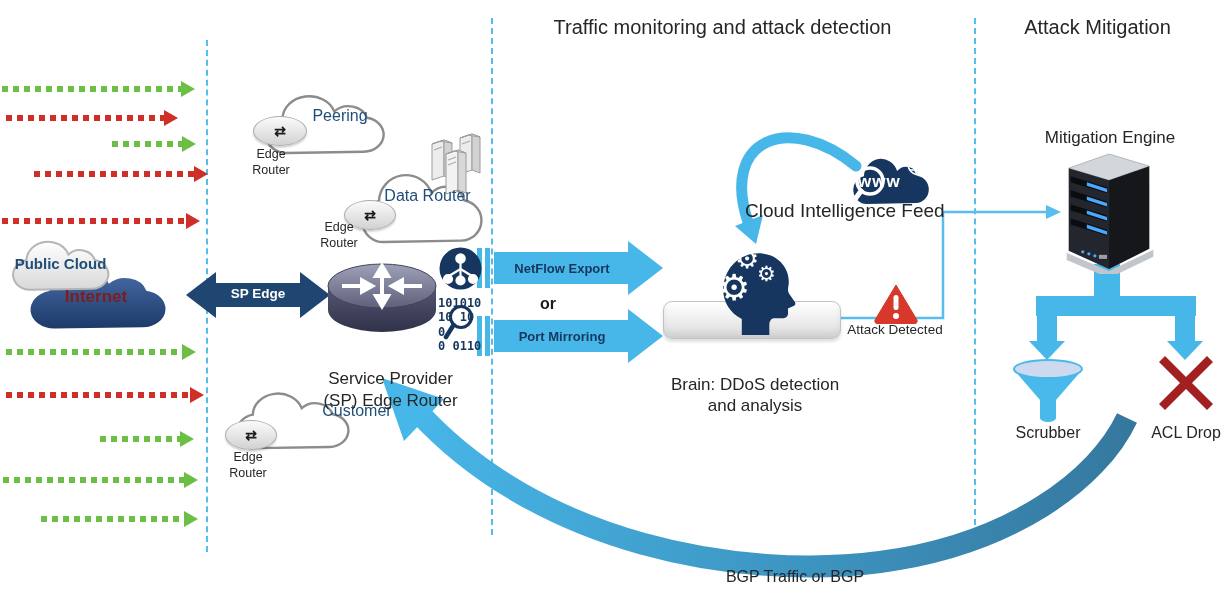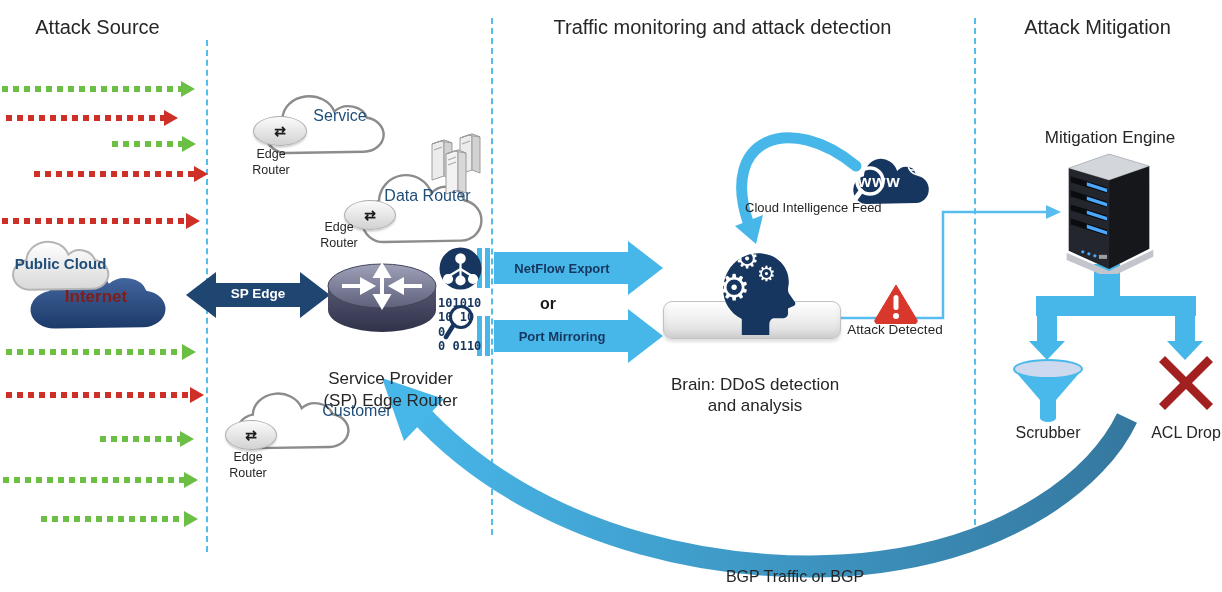--- a/index.html
+++ b/index.html
@@ -30,21 +30,20 @@
             box-shadow:0 3px 3px rgba(0,0,0,.12), inset 0 -4px 6px rgba(0,0,0,.06);}
   .binary{font-family:"DejaVu Sans Mono",monospace;font-size:12px;font-weight:bold;color:#16365f;
           line-height:1.2;white-space:pre-line;}
   svg{display:block;}
 </style>
 </head>
 <body>
 
 <div id="canvas">
 
-  <div class="abs hdr" style="left:10px;top:16px;width:175px;">Attack Source</div>
   <div class="abs hdr" style="left:520px;top:16px;width:405px;">Traffic monitoring and attack detection</div>
   <div class="abs hdr" style="left:1000px;top:16px;width:195px;">Attack Mitigation</div>
 
   <div class="sep" style="left:206px;top:40px;height:512px;"></div>
   <div class="sep" style="left:491px;top:18px;height:517px;"></div>
   <div class="sep" style="left:974px;top:18px;height:527px;"></div>
 
   <div id="flow-layer">
       <div class="flow" style="left: 2px; top: 81px; width: 193px; --c: #6cbf45;">
         <div class="dash"></div>
@@ -142,21 +141,21 @@
         </linearGradient>
       </defs>
     <path d="M25,58 a14,14 0 0 1 -3,-27.7 a18,18 0 0 1 35,-5.3 a13,13 0 0 1 22,5 a13.6,13.6 0 0 1 -2,27 z" fill="url(#whitec)" stroke="#b5b5b5" stroke-width="2" vector-effect="non-scaling-stroke"></path>
   </svg>
   <div class="abs" style="left:8px;top:255px;width:105px;text-align:center;font-size:15px;font-weight:bold;color:#1f4e79;">Public Cloud</div>
   <div class="abs" style="left:40px;top:287px;width:112px;text-align:center;font-size:17px;font-weight:bold;color:#7f1d1d;">Internet</div>
 
   <svg class="abs" style="left:250px;top:80px;" width="148" height="78" viewBox="0 0 100 62" preserveAspectRatio="none">
     <path d="M25,58 a14,14 0 0 1 -3,-27.7 a18,18 0 0 1 35,-5.3 a13,13 0 0 1 22,5 a13.6,13.6 0 0 1 -2,27 z" fill="#fff" stroke="#8c8c8c" stroke-width="2.4" vector-effect="non-scaling-stroke"></path>
   </svg>
-  <div class="abs cloudlbl" style="left:300px;top:107px;width:80px;">Service</div>
+  <div class="abs cloudlbl" style="left:300px;top:107px;width:80px;">Peering</div>
   <div class="disk" style="left:253px;top:116px;width:52px;height:28px;font-size:14px;">
       <span>⇄</span>
     </div>
   <div class="abs small-lbl" style="left:245px;top:147px;width:52px;">Edge
 Router</div>
 
   <svg class="abs" style="left:346px;top:156px;" width="150" height="92" viewBox="0 0 100 62" preserveAspectRatio="none">
     <path d="M25,58 a14,14 0 0 1 -3,-27.7 a18,18 0 0 1 35,-5.3 a13,13 0 0 1 22,5 a13.6,13.6 0 0 1 -2,27 z" fill="#fff" stroke="#8c8c8c" stroke-width="2.4" vector-effect="non-scaling-stroke"></path>
   </svg>
   <svg class="abs" style="left:424px;top:132px;" width="62" height="64" viewBox="0 0 62 64">
@@ -266,21 +265,21 @@
       <line x1="3" y1="14" x2="25" y2="14"></line>
         <line x1="5" y1="8" x2="23" y2="8"></line>
         <line x1="5" y1="20" x2="23" y2="20"></line>
     </g>
   </svg>
   <div class="abs" style="left:858px;top:172px;width:70px;font-size:17px;font-weight:bold;color:#fff;letter-spacing:1px;">www</div>
   <svg class="abs" style="left:848px;top:164px;" width="40" height="44" viewBox="0 0 40 44">
     <circle cx="22" cy="17" r="13" fill="none" stroke="#fff" stroke-width="3.5"></circle>
     <line x1="13" y1="27" x2="5" y2="38" stroke="#fff" stroke-width="5" stroke-linecap="round"></line>
   </svg>
-  <div class="abs" style="left:745px;top:200px;width:155px;font-size:13px;color:#262626;white-space:nowrap;">Cloud Intelligence Feed</div>
+  <div class="abs" style="left:745px;top:200px;width:155px;font-size:19px;color:#262626;white-space:nowrap;">Cloud Intelligence Feed</div>
 
   <svg class="abs" style="left:872px;top:282px;" width="48" height="42" viewBox="0 0 48 42">
     <path d="M24,3 L45,38 a3,3 0 0 1 -2.6,4 H5.6 A3,3 0 0 1 3,38 Z" fill="#d8382c" stroke="#d8382c" stroke-linejoin="round"></path>
     <rect x="21.5" y="13" width="5" height="15" rx="2.5" fill="#fff"></rect>
     <circle cx="24" cy="34" r="3" fill="#fff"></circle>
   </svg>
   <div class="abs" style="left:840px;top:322px;width:110px;text-align:center;font-size:13.5px;color:#262626;white-space:nowrap;">Attack Detected</div>
 
   <div class="abs center" style="left:1030px;top:128px;width:160px;font-size:17px;color:#262626;white-space:nowrap;">Mitigation Engine</div>
   <svg class="abs" style="left:1056px;top:148px;" width="102" height="126" viewBox="0 0 100 125">

